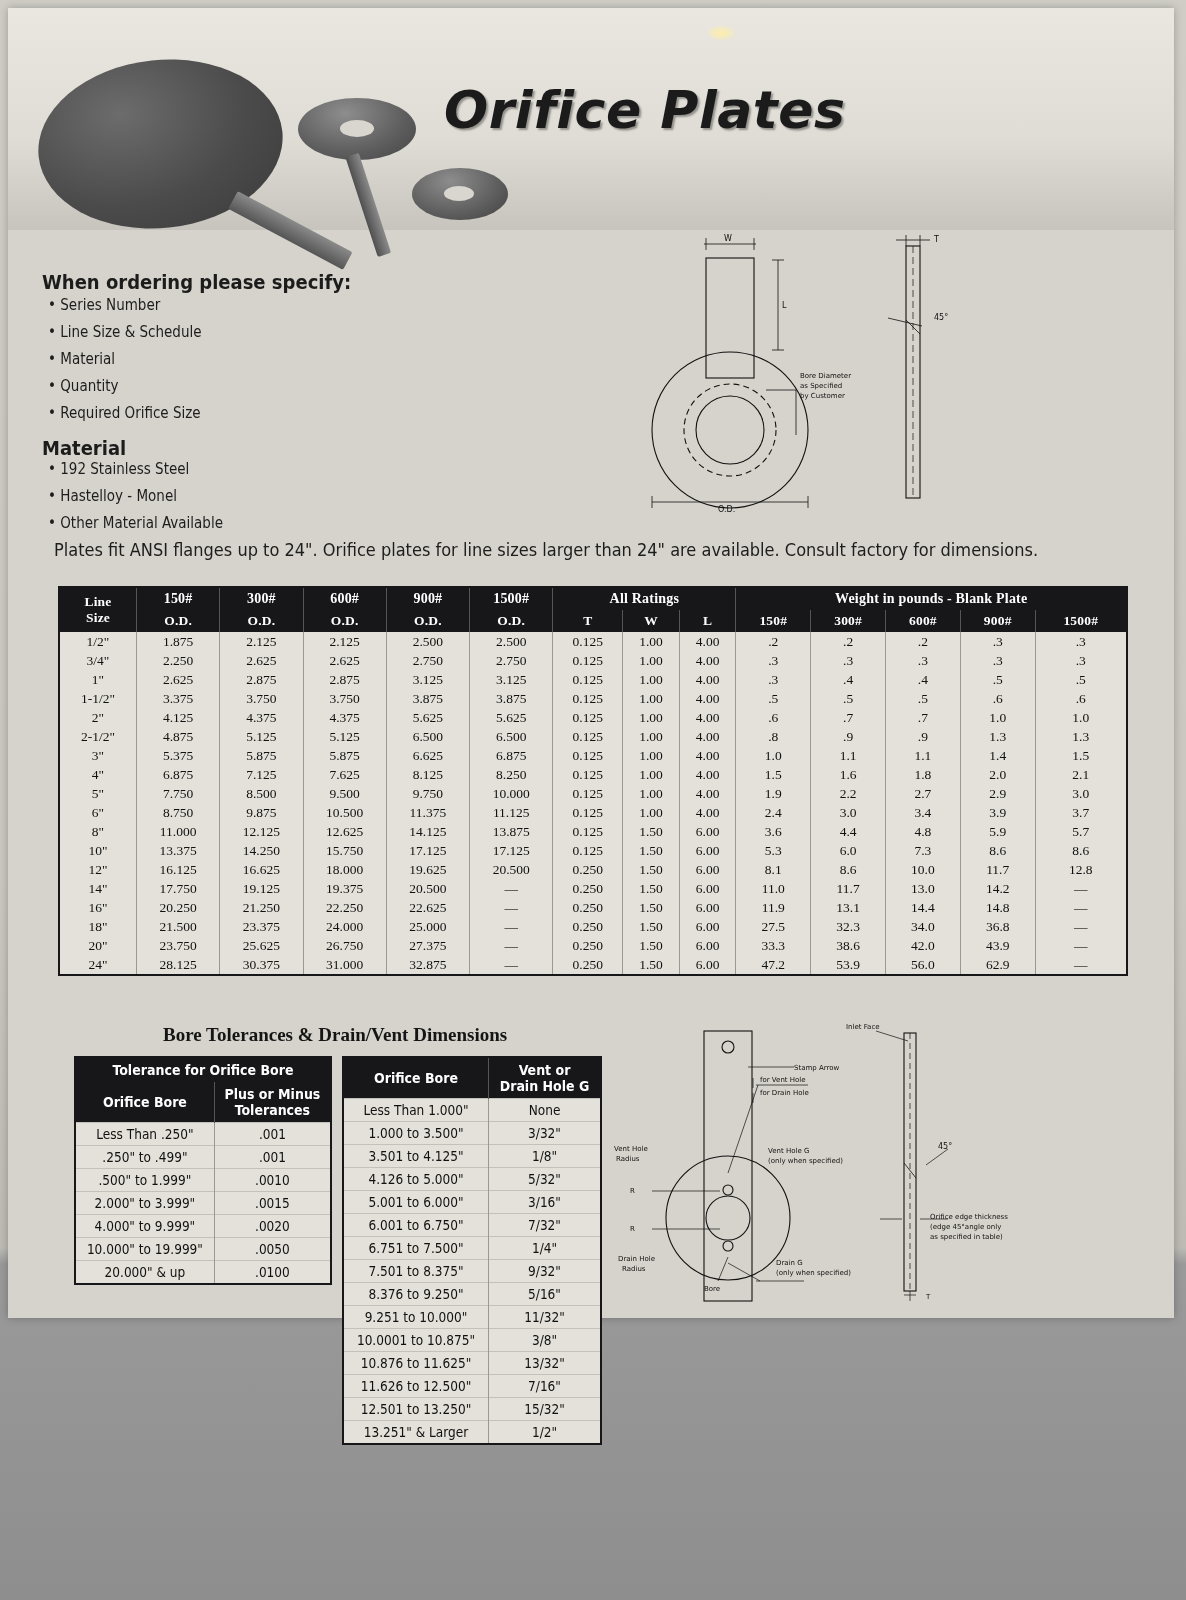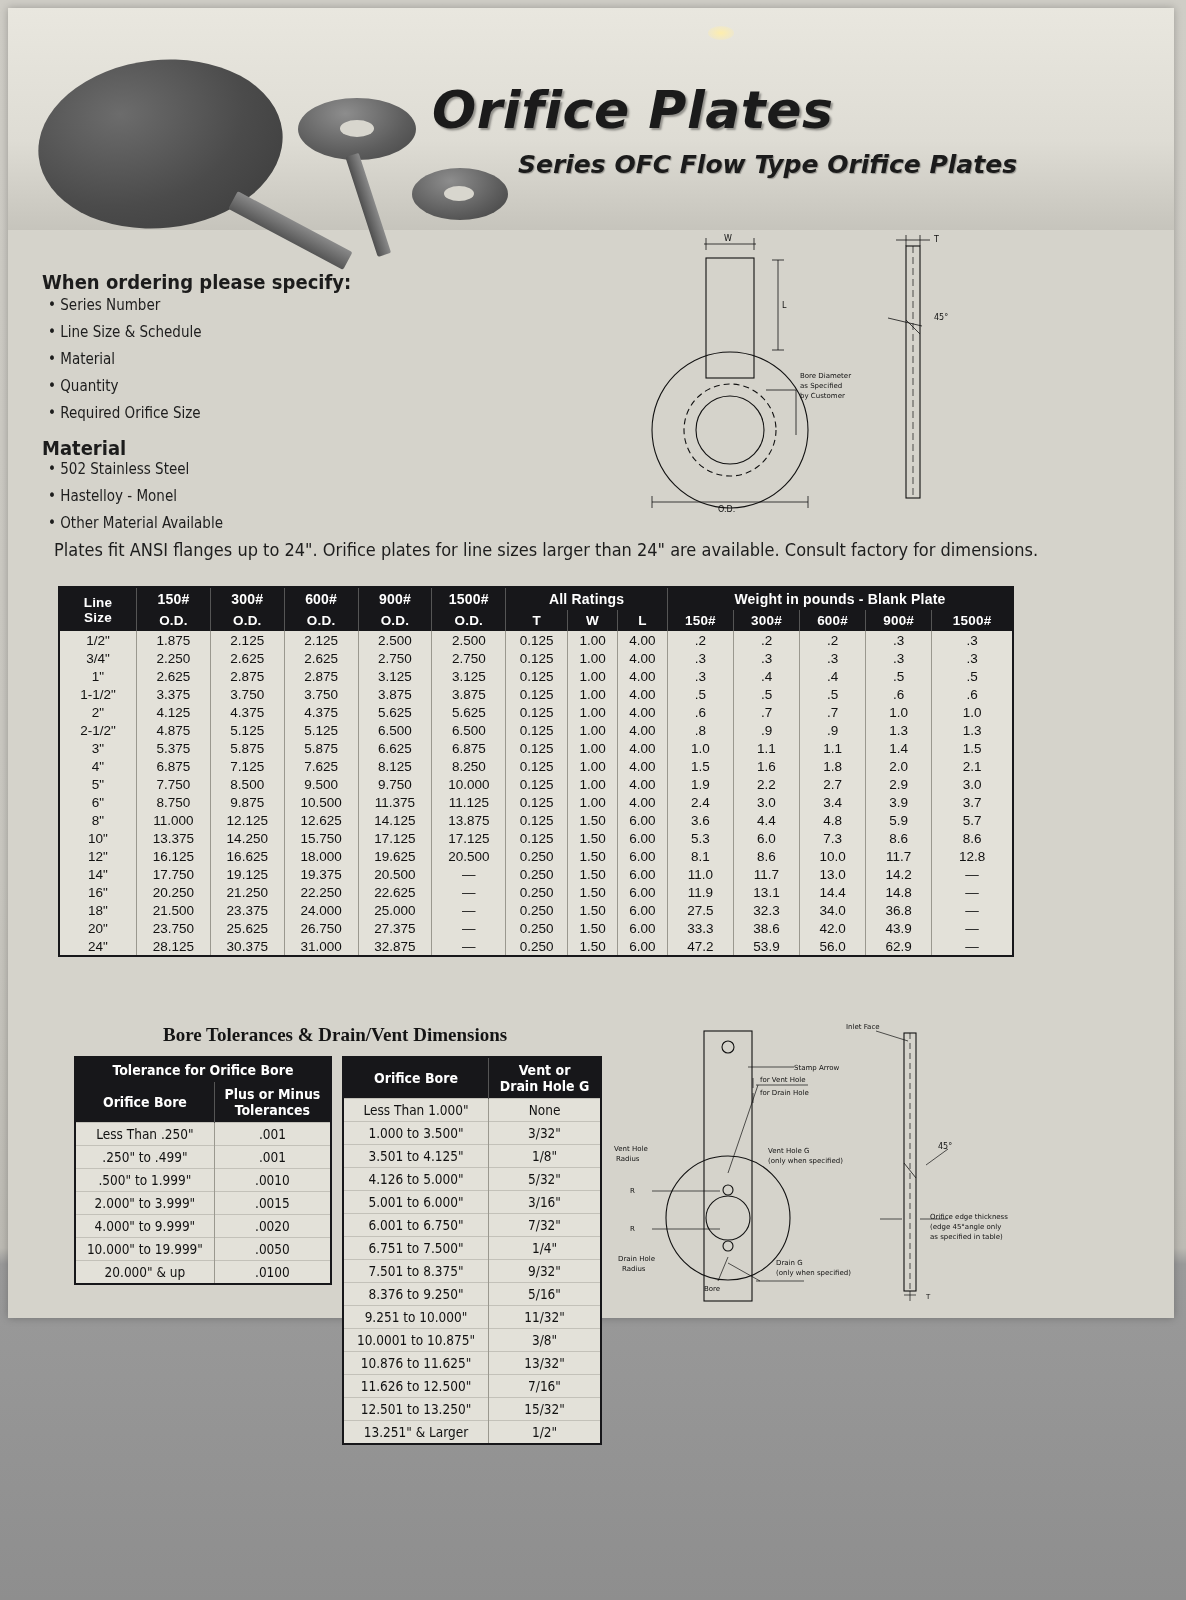--- a/index.html
+++ b/index.html
@@ -31,21 +31,21 @@
   }
   .header-band {
     position: absolute;
     left: 0; top: 0;
     width: 1166px;
     height: 222px;
     background: linear-gradient(180deg,#e9e7df 0%,#dedcd4 60%,#c6c4bc 100%);
   }
   .title {
     position: absolute;
-    left: 424px;
+    left: 436px;
     top: 72px;
     font-size: 52px;
     font-weight: bold;
     font-style: italic;
     color: #1b1b1b;
     letter-spacing: 0.5px;
     text-shadow: 2px 2px 2px rgba(0,0,0,0.35);
     font-family: "DejaVu Sans", sans-serif;
   }
   .subtitle {
@@ -144,24 +144,24 @@
   }
 
   
   .main-table-wrap {
     position: absolute;
     left: 50px; top: 578px;
     width: 1070px;
   }
   table.main {
     border-collapse: collapse;
-    width: 956px;
+    width: 1070px;
     font-size: 13px;
     color: #111;
-    font-family: Liberation Sans, sans-serif;
+    font-family: Liberation Serif, serif;
     padding-left: 9px;
   }
   table.main th {
     background: #17171a;
     color: #fff;
     font-size: 13.5px;
     font-weight: bold;
     padding: 3px 2px;
     border-right: 1px solid #555;
     text-align: center;
@@ -225,34 +225,33 @@
     <div class="photo plate-big"></div>
     <div class="photo handle-big"></div>
     <div class="photo plate-mid"></div>
     <div class="photo plate-mid-hole"></div>
     <div class="photo handle-mid"></div>
     <div class="photo plate-small"></div>
     <div class="photo plate-small-hole"></div>
     <div class="photo glare"></div>
 
     <div class="title">Orifice Plates</div>
-    <div class="subtitle">Series OFC Flow Type Orifice Plates</div>
 
     <div class="order-head">When ordering please specify:</div>
     <ul class="bullets" id="order-list">
         <li>Series Number</li>
         <li>Line Size &amp; Schedule</li>
         <li>Material</li>
         <li>Quantity</li>
         <li>Required Orifice Size</li>
       </ul>
 
     <div class="material-head">Material</div>
     <ul class="bullets" id="material-list">
-        <li>502 Stainless Steel</li>
+        <li>192 Stainless Steel</li>
         <li>Hastelloy - Monel</li>
         <li>Other Material Available</li>
       </ul>
 
     <div class="note">Plates fit ANSI flanges up to 24". Orifice plates for line sizes larger than 24" are available. Consult factory for dimensions.</div>
 
     <div class="main-table-wrap">
       <table class="main main-outer">
         <thead>
           <tr>

